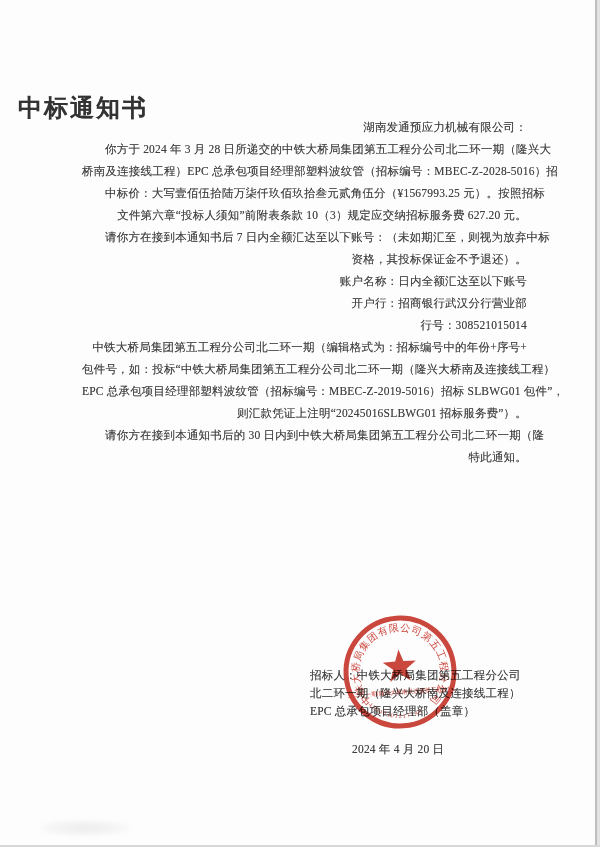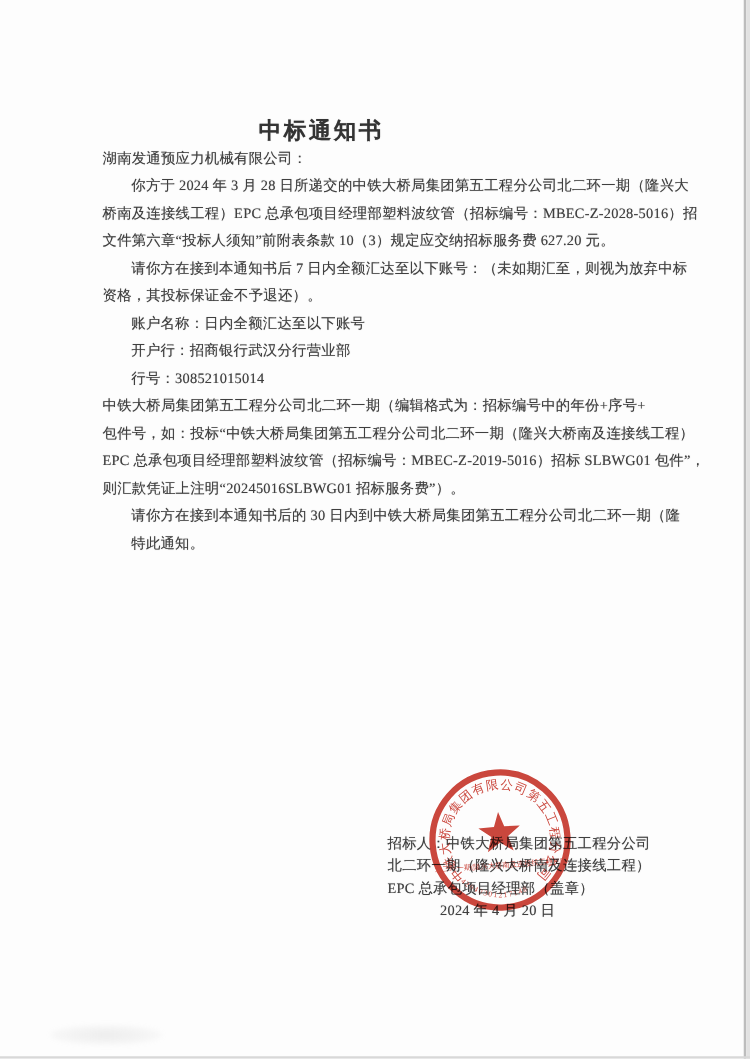--- a/index.html
+++ b/index.html
@@ -4,35 +4,35 @@
 <style>
   html,body{margin:0;padding:0;}
   body{
     width:600px;height:847px;overflow:hidden;position:relative;
     background:#fcfcfc;
     font-family:"Liberation Serif","DejaVu Serif",serif;
   }
   .page{position:absolute;left:0;top:0;width:600px;height:847px;background:#fdfdfd;}
   .title{
     position:absolute;top:92px;left:0;width:496px;padding-left:18px;box-sizing:border-box;
-    text-align:center;font-size:18px;font-weight:bold;letter-spacing:2px;color:#333;
+    text-align:left;font-size:24px;font-weight:bold;letter-spacing:2px;color:#333;
     text-shadow:0 0 0.6px rgba(50,50,50,.55);
   }
   .body-block{position:absolute;left:82px;top:116px;width:445px;color:#3f3f3f;}
   .bline{
     height:22px;line-height:22px;font-size:11.5px;white-space:nowrap;
-    letter-spacing:0.2px;text-shadow:0 0 0.6px rgba(55,55,55,.5);
+    letter-spacing:0.2px;text-shadow:0 0 0.6px rgba(55,55,55,.5);text-align:right;
   }
   .bline.ind{padding-left:23px;}
   .sig-block{position:absolute;left:310px;top:666px;color:#3f3f3f;}
   .sline{
     height:18px;line-height:18px;font-size:11.5px;white-space:nowrap;
     letter-spacing:0.2px;text-shadow:0 0 0.6px rgba(55,55,55,.5);
   }
-  .sline.date{padding-left:42px;}
+  .sline.date{padding-left:42px;margin-top:20px;}
   .seal{
     position:absolute;left:338px;top:610px;width:124px;height:124px;
     mix-blend-mode:multiply;opacity:0.92;transform:rotate(-4deg);
   }
   .edge-right-dark{position:absolute;left:595px;top:0;width:2px;height:847px;background:#bdbdbd;}
   .edge-right-light{position:absolute;left:597px;top:0;width:3px;height:847px;background:#e2e2e2;}
   .edge-bottom{position:absolute;left:0;top:845px;width:600px;height:2px;background:#d8d8d8;}
   .smudge{
     position:absolute;left:40px;top:820px;width:90px;height:16px;border-radius:50%;
     background:radial-gradient(ellipse at center,rgba(170,170,170,.20),rgba(170,170,170,0));
@@ -43,20 +43,21 @@
 <body>
 
 <div class="page">
 
   <div class="title">中标通知书</div>
 
   <div class="body-block" id="body-lines">
       <div class="bline">湖南发通预应力机械有限公司：</div>
       <div class="bline ind">你方于 2024 年 3 月 28 日所递交的中铁大桥局集团第五工程分公司北二环一期（隆兴大</div>
       <div class="bline">桥南及连接线工程）EPC 总承包项目经理部塑料波纹管（招标编号：MBEC-Z-2028-5016）招</div>
+      <div class="bline ind">中标价：大写壹佰伍拾陆万柒仟玖佰玖拾叁元贰角伍分（¥1567993.25 元）。按照招标</div>
       <div class="bline">文件第六章“投标人须知”前附表条款 10（3）规定应交纳招标服务费 627.20 元。</div>
       <div class="bline ind">请你方在接到本通知书后 7 日内全额汇达至以下账号：（未如期汇至，则视为放弃中标</div>
       <div class="bline">资格，其投标保证金不予退还）。</div>
       <div class="bline ind">账户名称：日内全额汇达至以下账号</div>
       <div class="bline ind">开户行：招商银行武汉分行营业部</div>
       <div class="bline ind">行号：308521015014</div>
       <div class="bline">中铁大桥局集团第五工程分公司北二环一期（编辑格式为：招标编号中的年份+序号+</div>
       <div class="bline">包件号，如：投标“中铁大桥局集团第五工程分公司北二环一期（隆兴大桥南及连接线工程）</div>
       <div class="bline">EPC 总承包项目经理部塑料波纹管（招标编号：MBEC-Z-2019-5016）招标 SLBWG01 包件”，</div>
       <div class="bline">则汇款凭证上注明“20245016SLBWG01 招标服务费”）。</div>

